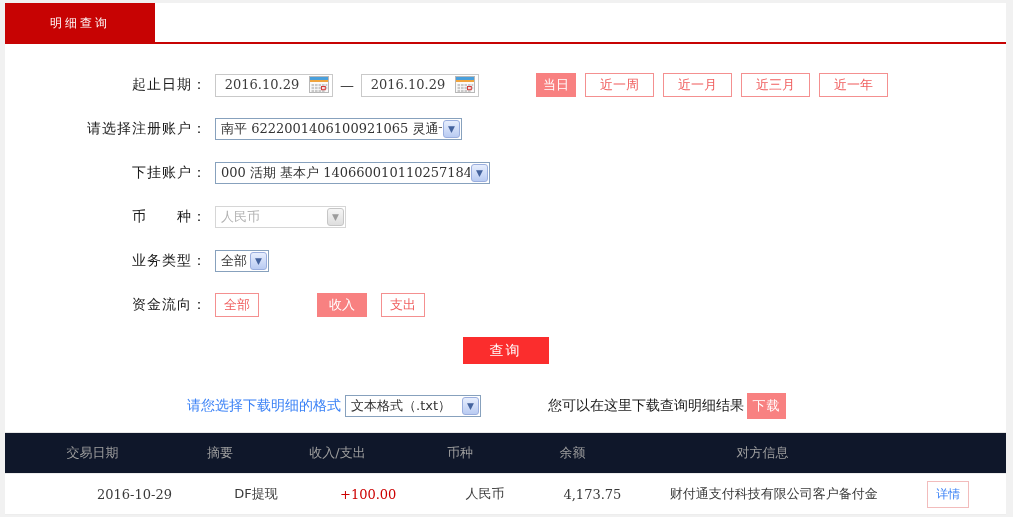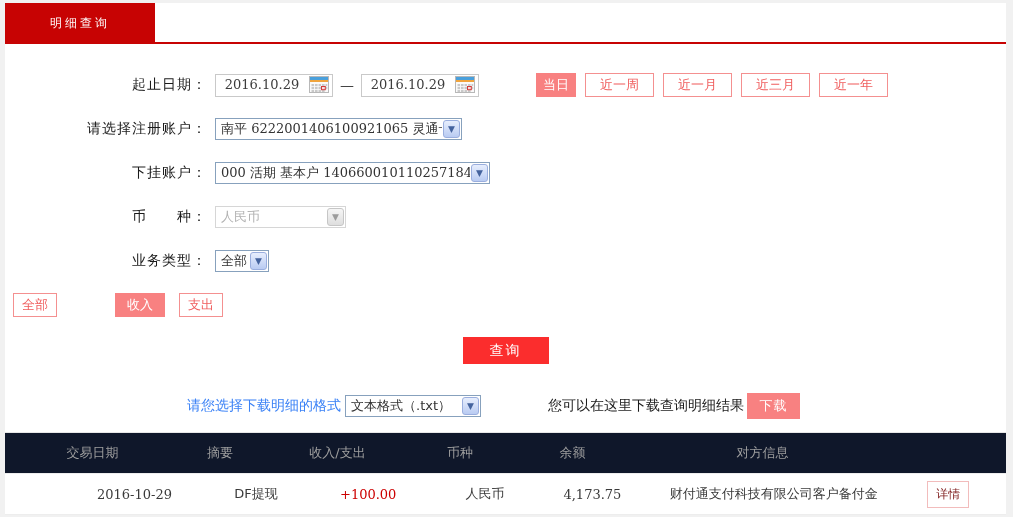--- a/index.html
+++ b/index.html
@@ -77,37 +77,37 @@
     display:block; margin:20px auto 16px auto; width:86px; height:27px;
     background:#fb2d2d; color:#ffffff; border:none; font-size:14px;
     letter-spacing:2px; cursor:pointer;
   }
 
   
   .dl-row { display:flex; align-items:center; margin:29px 0 0 182px; height:26px; }
   .dl-label { font-size:14px; color:#3b82f6; margin-right:4px; }
   .dl-hint  { font-size:14px; color:#1a1a1a; margin-left:67px; }
   .dl-btn {
-    margin-left:3px; width:53px; height:26px; background:#f88181; color:#fff;
+    margin-left:3px; width:39px; height:26px; background:#f88181; color:#fff;
     border:none; font-size:13px; cursor:pointer; letter-spacing:1px;
   }
 
   
   .table { margin-top:13px; border-top:1px solid #e7e7e7; }
   .t-row { display:flex; align-items:center; }
   .t-head { background:#0f172a; height:40px; color:#9e9e9e; font-size:13px; }
   .t-body { background:#fff; height:42px; color:#3a3a3a; font-size:13px;
             border-top:1px solid #ededed; border-bottom:1px solid #ededed;padding-left:46px; }
   .t-cell { text-align:center; overflow:hidden; white-space:nowrap; }
   .c1{width:175px;} .c2{width:80px;} .c3{width:155px;} .c4{width:90px;}
   .c5{width:135px;} .c6{width:245px;font-family:Liberation Serif, serif;} .c7{width:121px;}
   .num { font-family:"DejaVu Serif","Liberation Serif",serif; }
   .amount { color:#cc0000; }
   .detail-btn {
-    display:inline-block; background:#fff; border:1px solid #f2bcbc; color:#7f1d1d;
+    display:inline-block; background:#fff; border:1px solid #f2bcbc; color:#3b82f6;
     font-size:12px; padding:4px 8px; cursor:pointer;
   }
 </style>
 </head>
 <body>
 
 <div class="card">
 
   <div class="tabbar">
     <div class="tab">明细查询</div>
@@ -215,20 +215,21 @@
       <div class="form-label">业务类型：</div>
       <div class="form-content">
         <div class="xp-select" style="width:54px;">
           <span class="val">全部</span>
           <span class="xp-arrow">▼</span>
         </div>
       </div>
     </div>
 
     <div class="form-row">
+      <div class="form-label">资金流向：</div>
       <div class="form-content">
         <div class="dir-group">
           <span class="pill-outline">全部</span>
           <span class="pill">收入</span>
           <span class="pill-outline">支出</span>
         </div>
       </div>
     </div>
 
     <button class="query-btn">查询</button>

